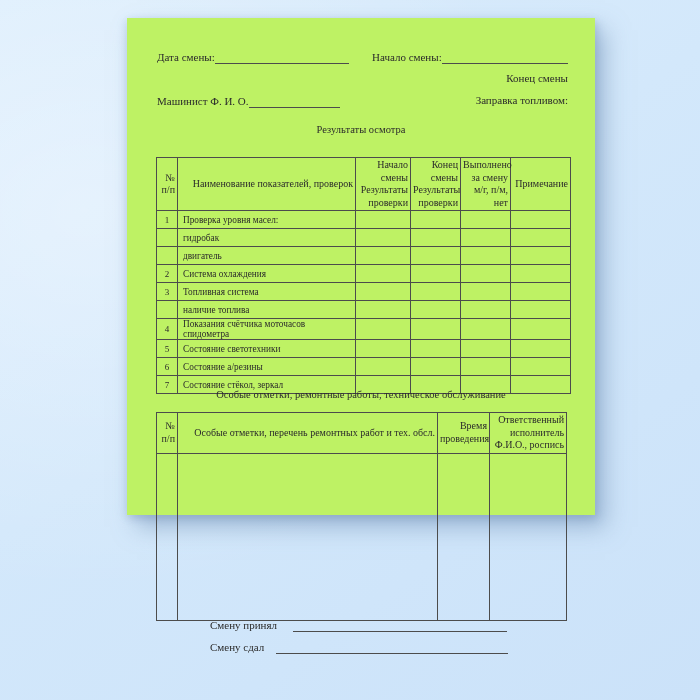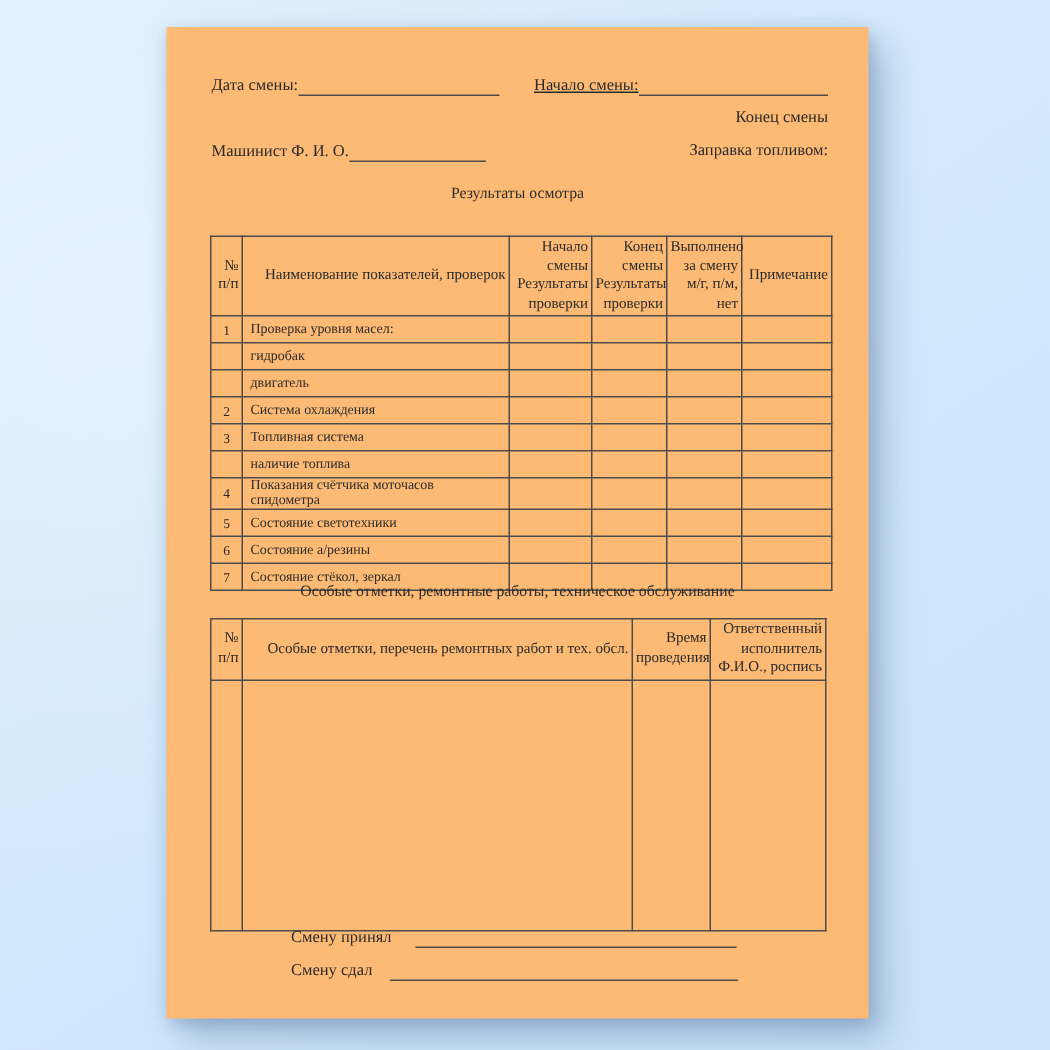--- a/index.html
+++ b/index.html
@@ -7,22 +7,22 @@
   body {
     position:relative;
     overflow:hidden;
     font-family:"Liberation Serif","DejaVu Serif",serif;
     color:#2b2b2b;
     background:
       radial-gradient(ellipse at 12% 30%, rgba(255,255,255,0.35), rgba(255,255,255,0) 55%),
       linear-gradient(145deg, #ddeefd 0%, #d3e8fb 45%, #cbe2f9 100%);
   }
   .page {
-    position:absolute; left:111px; top:18px; width:468px; height:661px;
-    background:#fdba74;
+    position:absolute; left:127px; top:18px; width:468px; height:497px;
+    background:#bef264;
     box-shadow: 10px 12px 22px rgba(108,140,178,0.50),
                 3px 4px 8px rgba(120,150,185,0.30),
                 -2px 2px 8px rgba(130,160,195,0.18);
   }
   .field {
     position:absolute; display:flex; align-items:flex-end;
     height:14px; font-size:11px; line-height:13px; white-space:nowrap;
   }
   .field .line {
     flex:1; height:100%;
@@ -54,21 +54,21 @@
 </style>
 </head>
 <body>
 
 <div class="page">
 
   <div class="field" style="left:30px; top:32px; width:192px;">
     <span>Дата смены:</span>
     <span class="line"></span>
   </div>
-  <div class="field" style="left:245px; top:32px; width:196px;text-decoration:underline;">
+  <div class="field" style="left:245px; top:32px; width:196px;">
     <span>Начало смены:</span>
     <span class="line"></span>
   </div>
   <div class="field" style="left:245px; top:54px; width:196px;flex-direction:column;">
     <span>Конец смены</span>
     <span class="line"></span>
   </div>
   <div class="field" style="left:30px; top:76px; width:183px;">
     <span>Машинист Ф. И. О.</span>
     <span class="line"></span>

